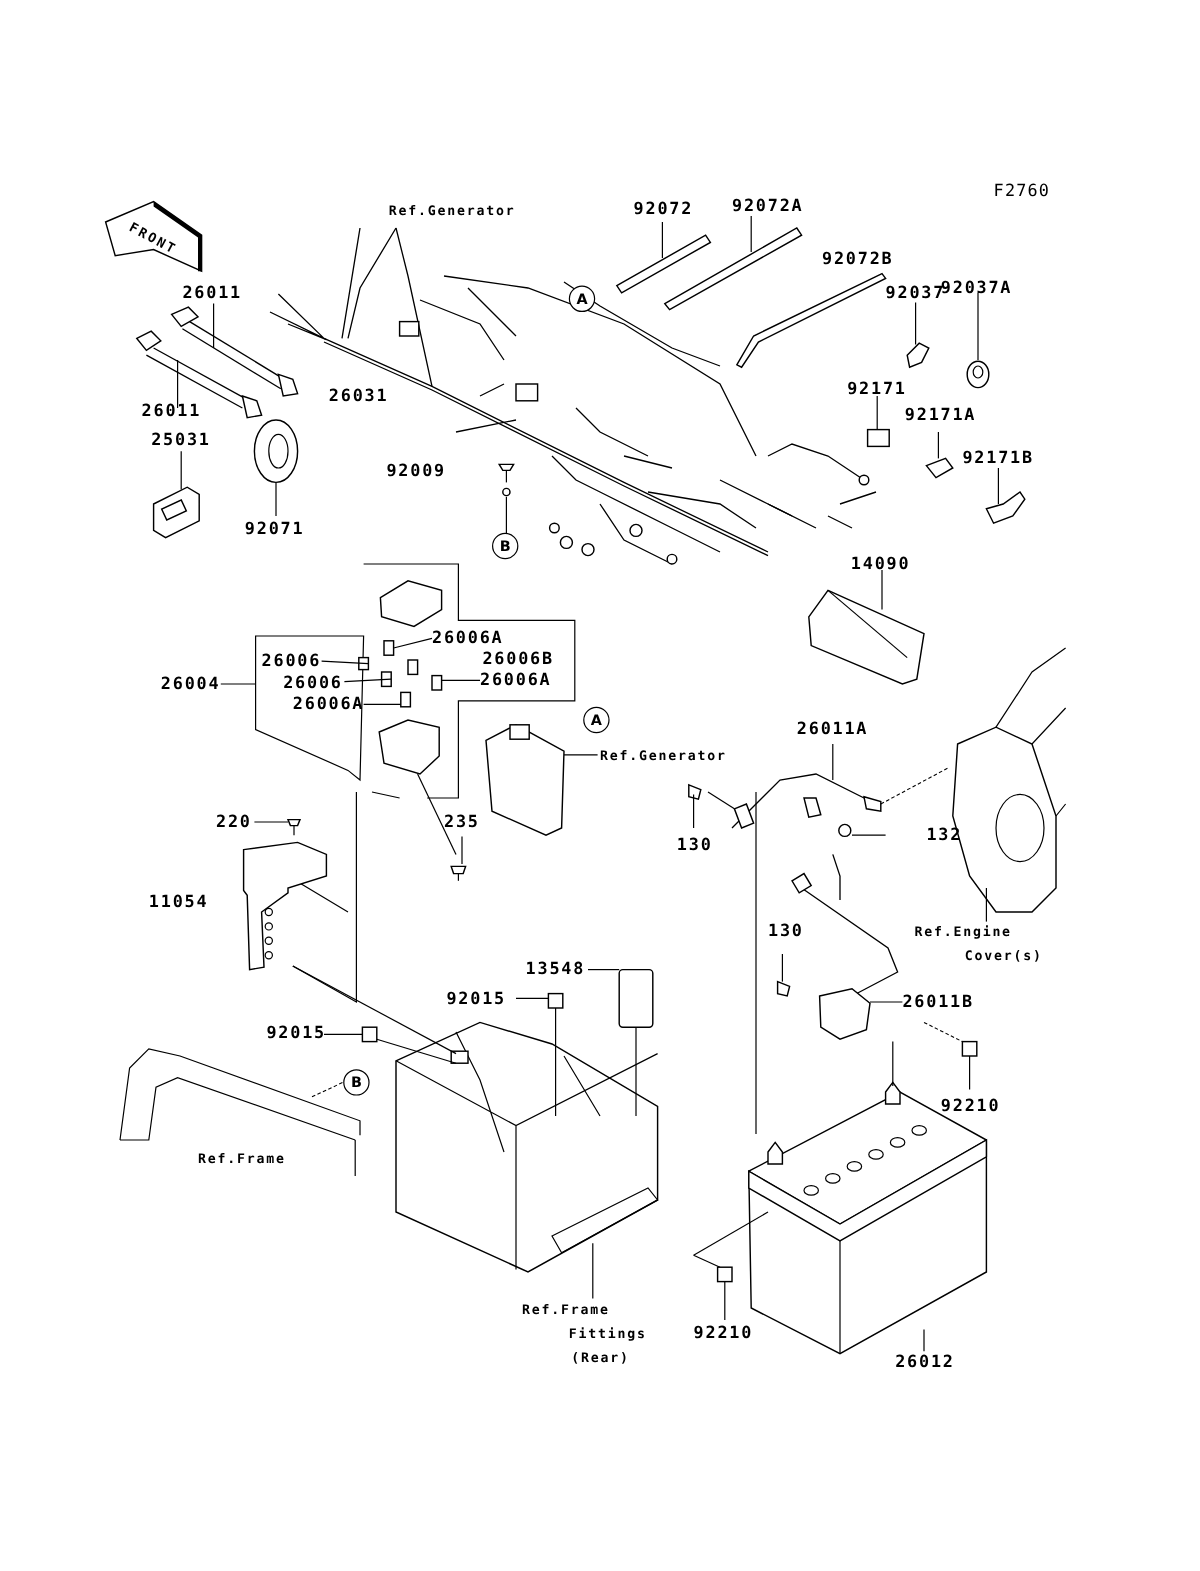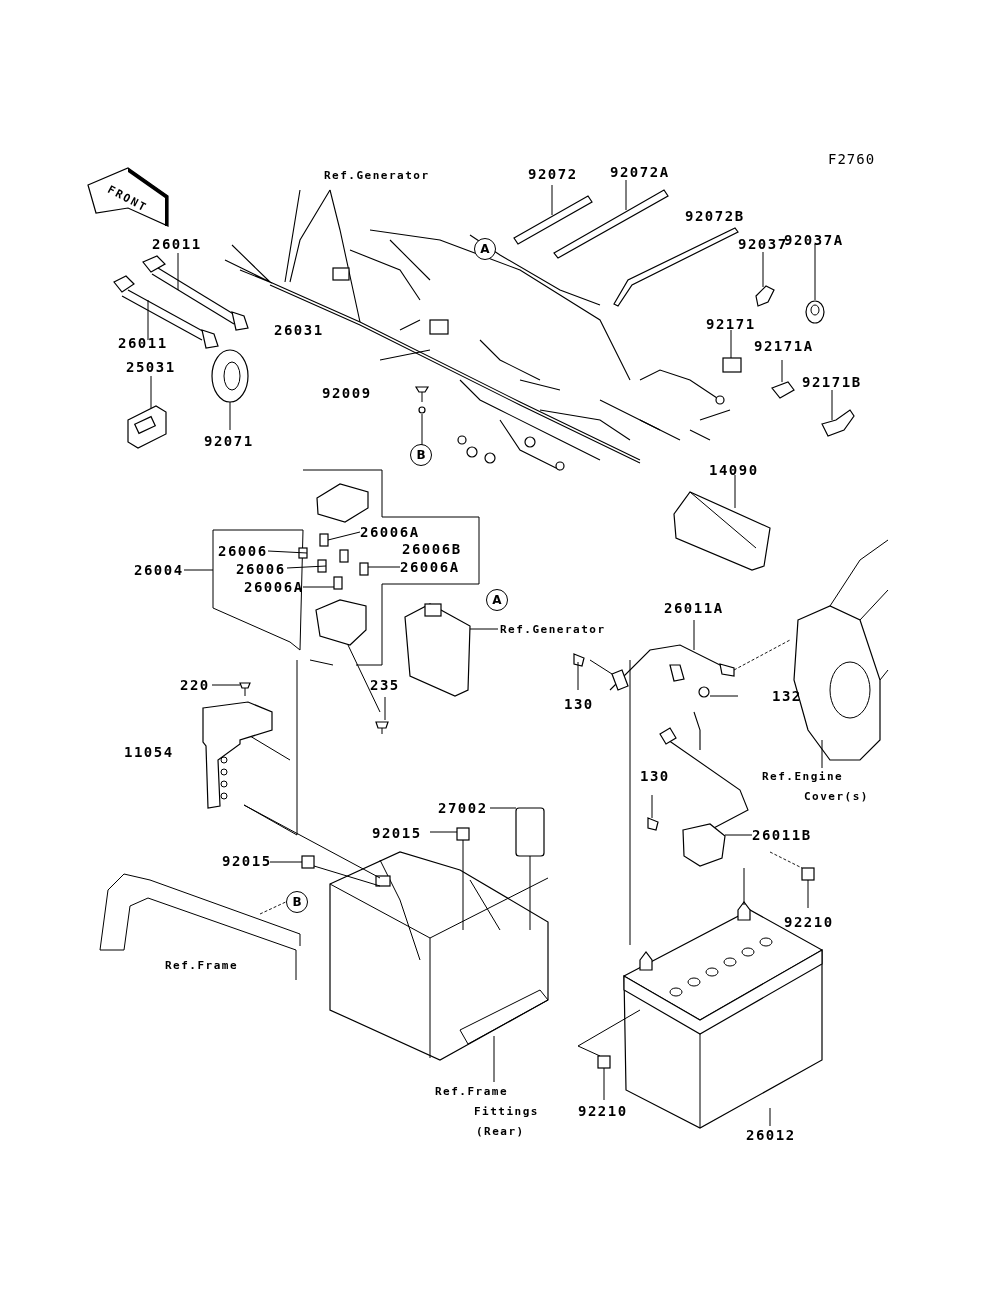--- a/index.html
+++ b/index.html
@@ -295,21 +295,21 @@
 <div class="lbl ref" style="left:500px;top:622px;">Ref.Generator</div>
 <div class="lbl" style="left:664px;top:600px;">26011A</div>
 <div class="lbl" style="left:564px;top:696px;">130</div>
 <div class="lbl" style="left:740px;top:688px;margin-left:32px;">132</div>
 <div class="lbl" style="left:180px;top:677px;">220</div>
 <div class="lbl" style="left:370px;top:677px;text-align:right;">235</div>
 <div class="lbl" style="left:124px;top:744px;">11054</div>
 <div class="lbl ref" style="left:762px;top:769px;">Ref.Engine</div>
 <div class="lbl ref" style="left:804px;top:789px;">Cover(s)</div>
 <div class="lbl" style="left:640px;top:768px;">130</div>
-<div class="lbl" style="left:438px;top:800px;">27002</div>
+<div class="lbl" style="left:438px;top:800px;">13548</div>
 <div class="lbl" style="left:372px;top:825px;">92015</div>
 <div class="lbl" style="left:222px;top:853px;">92015</div>
 <div class="lbl" style="left:752px;top:827px;text-align:right;">26011B</div>
 <div class="lbl" style="left:784px;top:914px;">92210</div>
 <div class="lbl ref" style="left:165px;top:958px;">Ref.Frame</div>
 <div class="lbl ref" style="left:435px;top:1084px;">Ref.Frame</div>
 <div class="lbl ref" style="left:474px;top:1104px;">Fittings</div>
 <div class="lbl ref" style="left:476px;top:1124px;">(Rear)</div>
 <div class="lbl" style="left:578px;top:1103px;">92210</div>
 <div class="lbl" style="left:746px;top:1127px;">26012</div>

